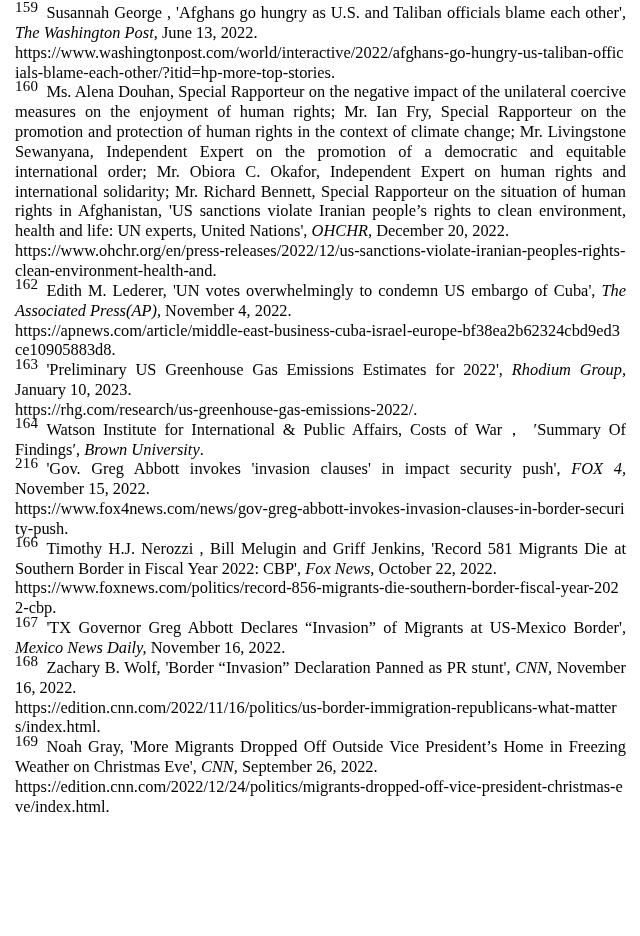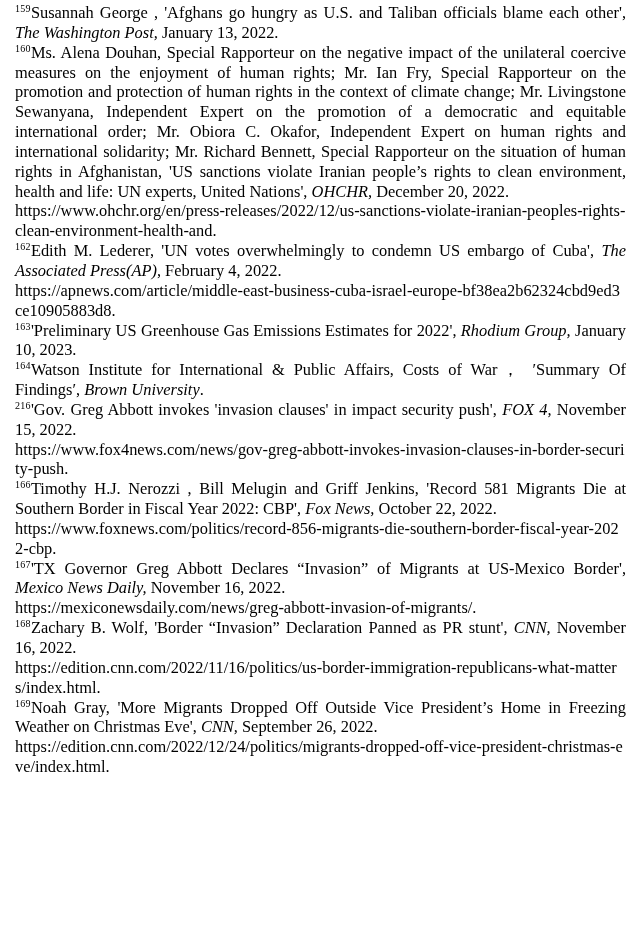--- a/index.html
+++ b/index.html
@@ -14,36 +14,37 @@
   .page {
     padding: 3px 14px 0 15px;
   }
   p.footnote {
     margin: 0;
     text-align: justify;
     font-size: 16.4px;
     line-height: 19.85px;
   }
   sup.fn-num {
-    font-size: 10px;
+    font-size: 15px;
     line-height: 0;
+    margin-right: 8px;
     letter-spacing: 0.3px;
   }
   em { font-style: italic; }
   .url { word-break: break-all; }
 </style>
 </head>
 <body>
 
 <div class="page">
   <div>
-      <p class="footnote"><sup class="fn-num">159</sup><span>Susannah George , 'Afghans go hungry as U.S. and Taliban officials blame each other', </span><em>The Washington Post,</em><span> January 13, 2022.</span><br></p>
+      <p class="footnote"><sup class="fn-num">159</sup><span>Susannah George , 'Afghans go hungry as U.S. and Taliban officials blame each other', </span><em>The Washington Post,</em><span> June 13, 2022.</span><br><span class="url">https://www.washingtonpost.com/world/interactive/2022/afghans-go-hungry-us-taliban-officials-blame-each-other/?itid=hp-more-top-stories.</span></p>
       <p class="footnote"><sup class="fn-num">160</sup><span>Ms. Alena Douhan, Special Rapporteur on the negative impact of the unilateral coercive measures on the enjoyment of human rights; Mr. Ian Fry, Special Rapporteur on the promotion and protection of human rights in the context of climate change; Mr. Livingstone Sewanyana, Independent Expert on the promotion of a democratic and equitable international order; Mr. Obiora C. Okafor, Independent Expert on human rights and international solidarity; Mr. Richard Bennett, Special Rapporteur on the situation of human rights in Afghanistan, 'US sanctions violate Iranian people’s rights to clean environment, health and life: UN experts, United Nations', </span><em>OHCHR,</em><span> December 20, 2022.</span><br><span class="url">https://www.ohchr.org/en/press-releases/2022/12/us-sanctions-violate-iranian-peoples-rights-clean-environment-health-and.</span></p>
-      <p class="footnote"><sup class="fn-num">162</sup><span>Edith M. Lederer, 'UN votes overwhelmingly to condemn US embargo of Cuba', </span><em>The Associated Press(AP)</em><span>, February 4, 2022.</span><br><span class="url">https://apnews.com/article/middle-east-business-cuba-israel-europe-bf38ea2b62324cbd9ed3ce10905883d8.</span></p>
-      <p class="footnote"><sup class="fn-num">163</sup><span>'Preliminary US Greenhouse Gas Emissions Estimates for 2022', </span><em>Rhodium Group,</em><span> January 10, 2023.</span><br></p>
+      <p class="footnote"><sup class="fn-num">162</sup><span>Edith M. Lederer, 'UN votes overwhelmingly to condemn US embargo of Cuba', </span><em>The Associated Press(AP)</em><span>, November 4, 2022.</span><br><span class="url">https://apnews.com/article/middle-east-business-cuba-israel-europe-bf38ea2b62324cbd9ed3ce10905883d8.</span></p>
+      <p class="footnote"><sup class="fn-num">163</sup><span>'Preliminary US Greenhouse Gas Emissions Estimates for 2022', </span><em>Rhodium Group,</em><span> January 10, 2023.</span><br><span class="url">https://rhg.com/research/us-greenhouse-gas-emissions-2022/.</span></p>
       <p class="footnote"><sup class="fn-num">164</sup><span>Watson Institute for International &amp; Public Affairs, Costs of War， ′Summary Of Findings′, </span><em>Brown University</em><span>.</span><br></p>
       <p class="footnote"><sup class="fn-num">216</sup><span>'Gov. Greg Abbott invokes 'invasion clauses' in impact security push', </span><em>FOX 4,</em><span> November 15, 2022.</span><br><span class="url">https://www.fox4news.com/news/gov-greg-abbott-invokes-invasion-clauses-in-border-security-push.</span></p>
       <p class="footnote"><sup class="fn-num">166</sup><span>Timothy H.J. Nerozzi , Bill Melugin and Griff Jenkins, 'Record 581 Migrants Die at Southern Border in Fiscal Year 2022: CBP', </span><em>Fox News,</em><span> October 22, 2022.</span><br><span class="url">https://www.foxnews.com/politics/record-856-migrants-die-southern-border-fiscal-year-2022-cbp.</span></p>
-      <p class="footnote"><sup class="fn-num">167</sup><span>'TX Governor Greg Abbott Declares “Invasion” of Migrants at US-Mexico Border', </span><em>Mexico News Daily,</em><span> November 16, 2022.</span><br><span class="url">https://mexiconewsdaily.com/news/greg-abbott-invasion-of-migrants/.</span></p>
+      <p class="footnote"><sup class="fn-num">167</sup><span>'TX Governor Greg Abbott Declares “Invasion” of Migrants at US-Mexico Border', </span><em>Mexico News Daily,</em><span> November 16, 2022.</span><br></p>
       <p class="footnote"><sup class="fn-num">168</sup><span>Zachary B. Wolf, 'Border “Invasion” Declaration Panned as PR stunt', </span><em>CNN,</em><span> November 16, 2022.</span><br><span class="url">https://edition.cnn.com/2022/11/16/politics/us-border-immigration-republicans-what-matters/index.html.</span></p>
       <p class="footnote"><sup class="fn-num">169</sup><span>Noah Gray, 'More Migrants Dropped Off Outside Vice President’s Home in Freezing Weather on Christmas Eve', </span><em>CNN,</em><span> September 26, 2022.</span><br><span class="url">https://edition.cnn.com/2022/12/24/politics/migrants-dropped-off-vice-president-christmas-eve/index.html.</span></p>
     </div>
 </div>
 
 </body></html>

